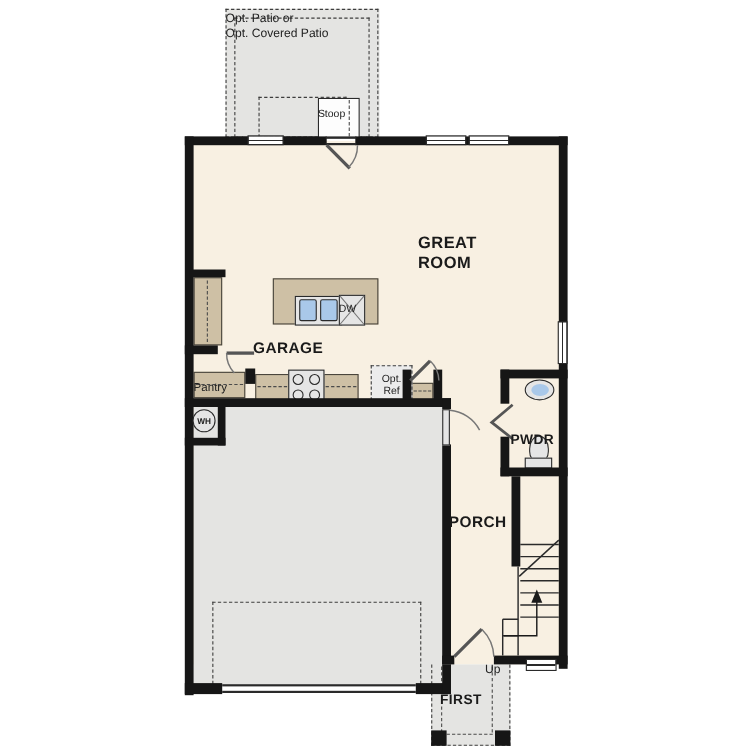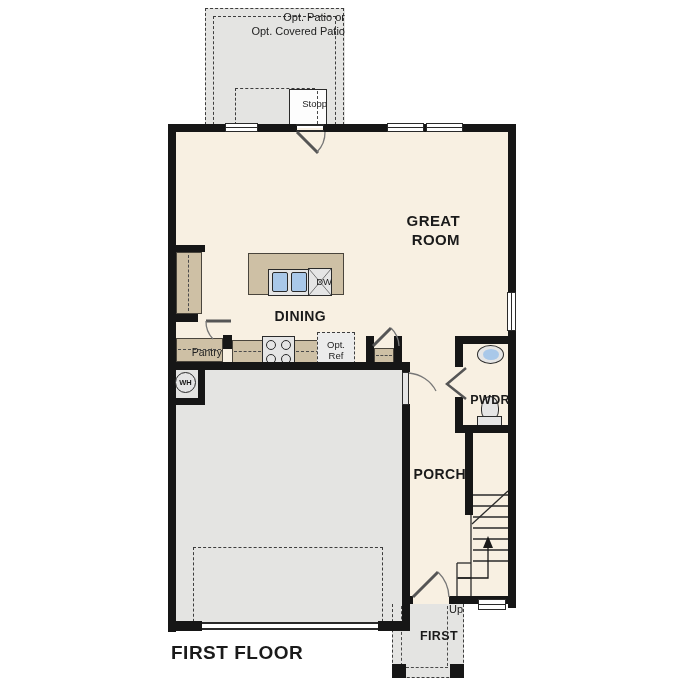--- a/index.html
+++ b/index.html
@@ -16,21 +16,21 @@
   .hard{position:absolute;background:var(--hardscape);z-index:1;}
   .dash{position:absolute;border:1.5px dashed #3d3d3d;background:transparent;z-index:2;}
   .cab{position:absolute;background:var(--cabinet);border:1px solid #4a453c;box-sizing:border-box;z-index:3;}
   .dashline-h{position:absolute;border-top:1.5px dashed #4a4a4a;z-index:4;}
   .dashline-v{position:absolute;border-left:1.5px dashed #4a4a4a;z-index:4;}
   .win{position:absolute;background:#fff;border:1.2px solid #2a2a2a;box-sizing:border-box;z-index:7;}
   .win.h{background:linear-gradient(to bottom,#fff 42%,#2a2a2a 42%,#2a2a2a 58%,#fff 58%);}
   .win.v{background:linear-gradient(to right,#fff 42%,#2a2a2a 42%,#2a2a2a 58%,#fff 58%);}
   .fix{position:absolute;background:#e5e5e5;border:1.5px solid #2a2a2a;box-sizing:border-box;z-index:5;}
   svg.lines{position:absolute;left:0;top:0;z-index:8;}
-  .lbl{position:absolute;z-index:9;white-space:pre-line;text-align:right;line-height:1.25;}
+  .lbl{position:absolute;z-index:9;white-space:pre-line;text-align:left;line-height:1.25;}
   .room{font-weight:bold;font-size:15px;letter-spacing:.4px;}
   .small{font-size:10px;color:#222;}
   .title{font-weight:bold;font-size:19px;letter-spacing:.5px;text-align:left;}
   .ctr{display:flex;align-items:center;justify-content:center;}
 </style>
 </head>
 <body>
 
 <div id="plan">
 
@@ -100,21 +100,21 @@
   <div class="fix" style="left:266px;top:340px;width:10px;height:10px;border-radius:50%;"></div>
   <div class="fix" style="left:281px;top:340px;width:10px;height:10px;border-radius:50%;"></div>
   <div class="fix" style="left:266px;top:354px;width:10px;height:10px;border-radius:50%;"></div>
   <div class="fix" style="left:281px;top:354px;width:10px;height:10px;border-radius:50%;"></div>
 
   <div class="fix" style="left:268px;top:269px;width:43px;height:27px;"></div>
   <div class="fix" style="left:272px;top:272px;width:16px;height:20px;background:var(--fixture-blue);border-radius:2px;"></div>
   <div class="fix" style="left:291px;top:272px;width:16px;height:20px;background:var(--fixture-blue);border-radius:2px;"></div>
   <div class="fix ctr" style="left:308px;top:268px;width:24px;height:28px;"></div>
 
-  <div class="ctr" style="position:absolute;left:317px;top:332px;width:38px;height:37px;background:var(--optional-fill);border:1.5px dashed #3d3d3d;box-sizing:border-box;z-index:5;">
+  <div class="ctr" style="position:absolute;left:337px;top:332px;width:38px;height:37px;background:var(--optional-fill);border:1.5px dashed #3d3d3d;box-sizing:border-box;z-index:5;">
     <span class="small" style="white-space:pre-line;text-align:center;line-height:1.15;font-size:9.5px;">Opt.
 Ref</span>
   </div>
 
   <div class="fix ctr" style="left:175px;top:372px;width:21px;height:21px;border-radius:50%;z-index:7;">
     <span style="font-size:7.5px;font-weight:bold;">WH</span>
   </div>
 
   <div class="fix" style="left:477px;top:345px;width:27px;height:19px;border-radius:50%;"></div>
   <div class="abs" style="left:483px;top:349px;width:16px;height:11px;background:var(--fixture-blue);border-radius:50%;z-index:6;"></div>
@@ -166,22 +166,21 @@
 
     <polyline points="458,578 488,578 488,543" stroke="#1a1a1a" stroke-width="1.3" fill="none"></polyline>
     <path d="M488,536 L483,548 L493,548 Z" fill="#1a1a1a"></path>
   </svg>
 
   <div class="lbl small" style="left:205px;top:11px;width:140px;font-size:11px;">Opt. Patio or
 Opt. Covered Patio</div>
   <div class="lbl small" style="left:289px;top:98px;width:38px;font-size:9.5px;">Stoop</div>
   <div class="lbl room" style="left:380px;top:212px;width:80px;">GREAT
 ROOM</div>
-  <div class="lbl room" style="left:230px;top:308px;width:96px;font-size:14px;">DINING</div>
+  <div class="lbl room" style="left:230px;top:308px;width:96px;font-size:14px;">GARAGE</div>
   <div class="lbl small" style="left:176px;top:346px;width:46px;font-size:10.5px;">Pantry</div>
   <div class="lbl small" style="left:308px;top:276px;width:24px;font-size:9.5px;z-index:10;">DW</div>
   <div class="lbl room" style="left:408px;top:466px;width:58px;font-size:14px;">PORCH</div>
   <div class="lbl room" style="left:464px;top:393px;width:46px;font-size:12.5px;">PWDR</div>
   <div class="lbl small" style="left:441px;top:571px;width:22px;font-size:11px;margin-top:32px;">Up</div>
   <div class="lbl room" style="left:400px;top:629px;width:58px;font-size:12.5px;">FIRST</div>
-  <div class="lbl title" style="left:171px;top:641px;width:220px;">FIRST FLOOR</div>
 
 </div>
 
 </body></html>

